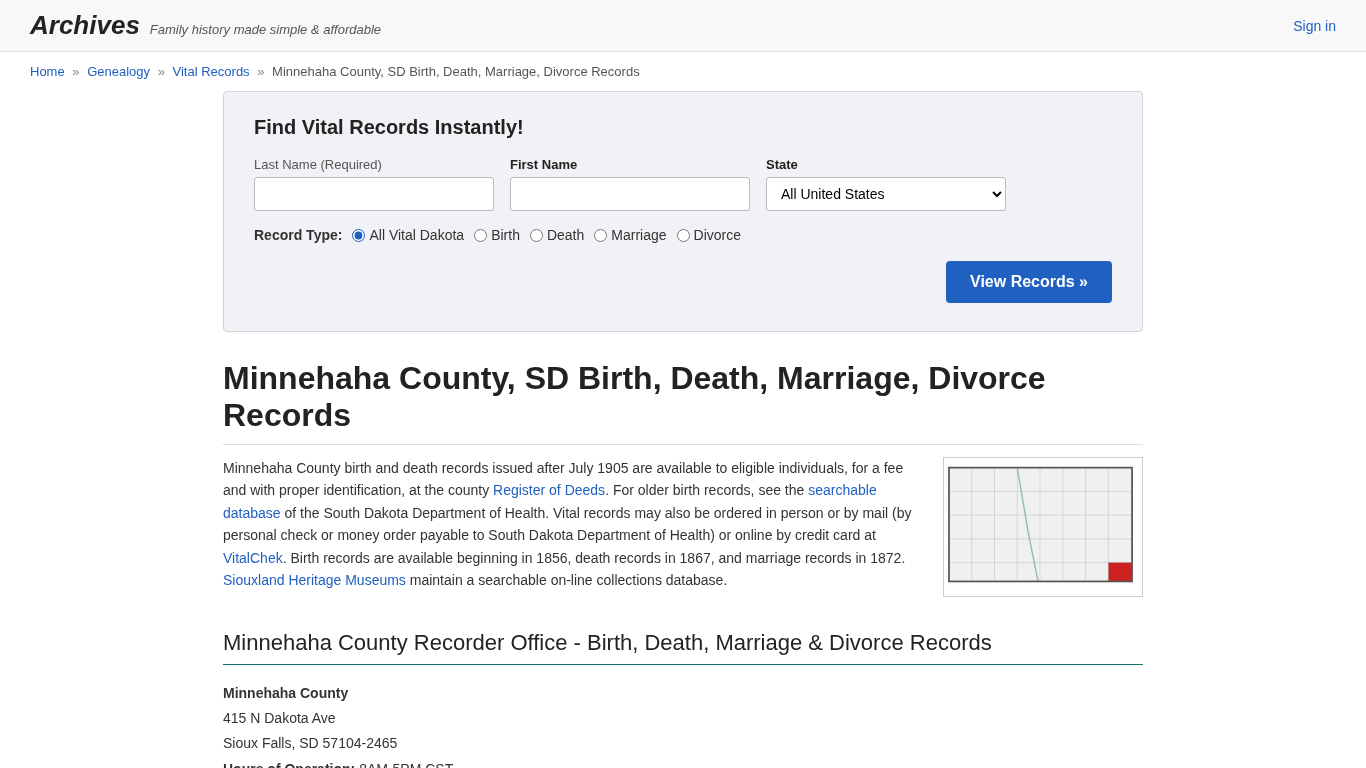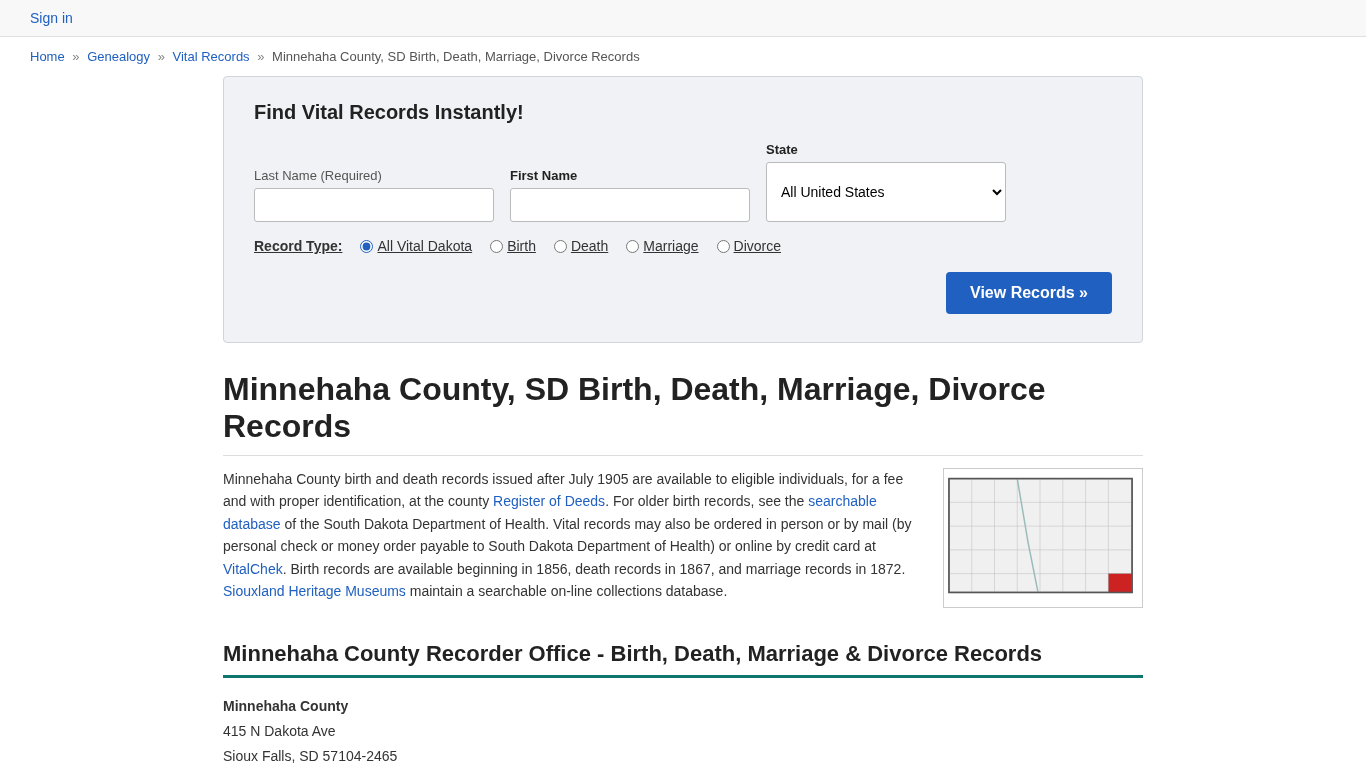--- a/index.html
+++ b/index.html
@@ -104,34 +104,33 @@
     .field-group input[type="text"] {
       width: 240px;
       padding: 8px 10px;
       border: 1px solid #bbb;
       border-radius: 3px;
       font-size: 14px;
       background: #fff;
     }
     .field-group select {
       width: 240px;
-      padding: 20px 10px;
+      padding: 7px 10px;
       border: 1px solid #bbb;
       border-radius: 3px;
       font-size: 14px;
       background: #fff;
       appearance: auto;
     }
     .record-type-row {
       display: flex;
       align-items: center;
-      gap: 18px;
+      gap: 10px;
       margin-bottom: 18px;
       flex-wrap: wrap;
-      text-decoration: underline;
     }
     .record-type-label {
       font-weight: bold;
       font-size: 14px;
     }
     .radio-option {
       display: flex;
       align-items: center;
       gap: 4px;
       font-size: 14px;
@@ -187,38 +186,44 @@
     
     .sd-map {
       width: 200px;
       height: 140px;
       border: 1px solid #ccc;
     }
 
     
     #recorder-section h2 {
       font-size: 22px;
-      font-weight: bold;
+      font-weight: normal;
       color: #222;
       margin-bottom: 16px;
-      border-bottom: 3px solid #0f766e;
+      border-bottom: 1px solid #0f766e;
       padding-bottom: 8px;
     }
     .office-info {
       font-size: 14px;
       line-height: 1.8;
     }
     .office-info .office-name {
       font-weight: bold;
     }
   </style>
 </head>
 <body>
 
 <div id="header">
+  <div id="header-left">
+    <span class="archives-logo">
+      <em>Archives</em>
+    </span>
+    <span class="tagline">Family history made simple &amp; affordable</span>
+  </div>
   <div id="header-right">
     <a class="sign-in-link" href="#">Sign in</a>
   </div>
 </div>
 
 <div id="breadcrumb">
   <a href="#">Home</a>
   <span class="breadcrumb-sep">»</span>
   <a href="#">Genealogy</a>
   <span class="breadcrumb-sep">»</span>

